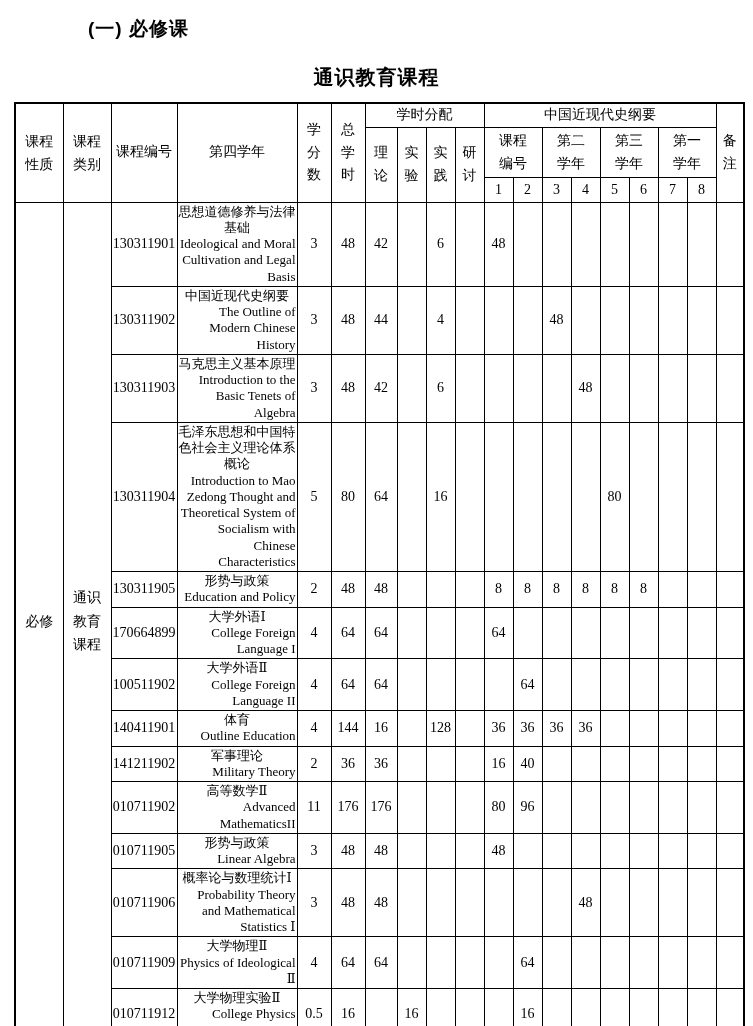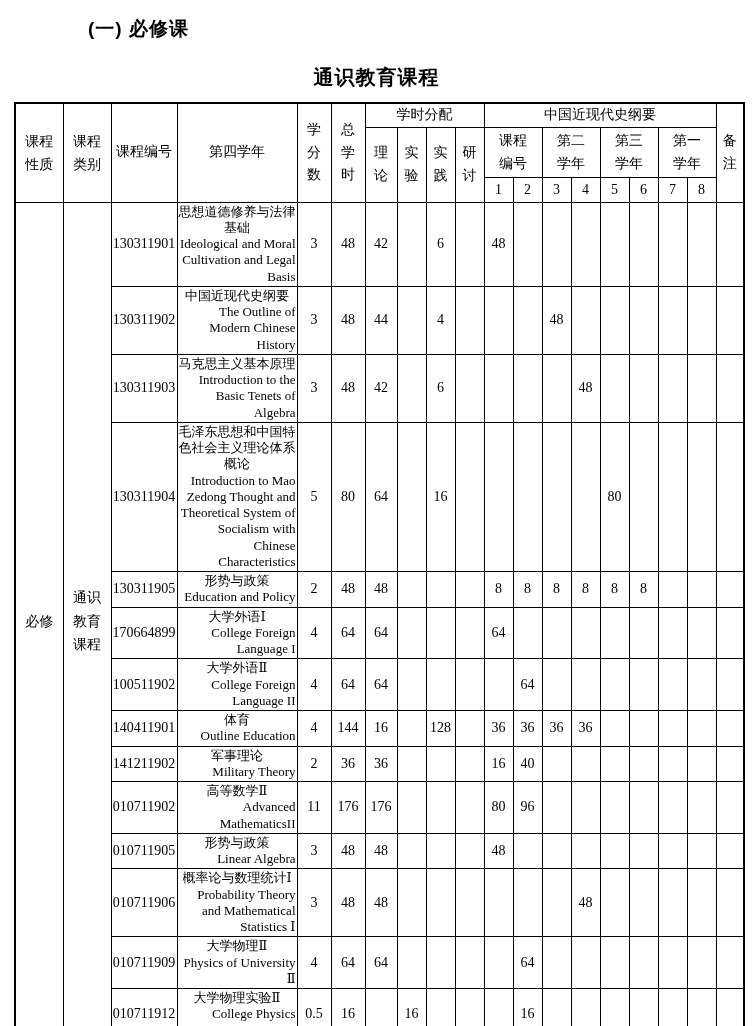--- a/index.html
+++ b/index.html
@@ -370,21 +370,21 @@
         <td class="c-num"></td>
         <td class="c-num"></td>
         <td class="c-num"></td>
         <td class="c-num"></td>
         <td class="c-num"></td>
       </tr>
       <tr style="height: 48px;">
         <td class="c-code">010711909</td>
         <td class="c-name">
           <span class="cn">大学物理Ⅱ</span>
-          <span class="en">Physics of University Ⅱ</span>
+          <span class="en">Physics of Ideological Ⅱ</span>
         </td>
         <td class="c-num">4</td>
         <td class="c-num">64</td>
         <td class="c-num">64</td>
         <td class="c-num"></td>
         <td class="c-num"></td>
         <td class="c-num"></td>
         <td class="c-num"></td>
         <td class="c-num">64</td>
         <td class="c-num"></td>

